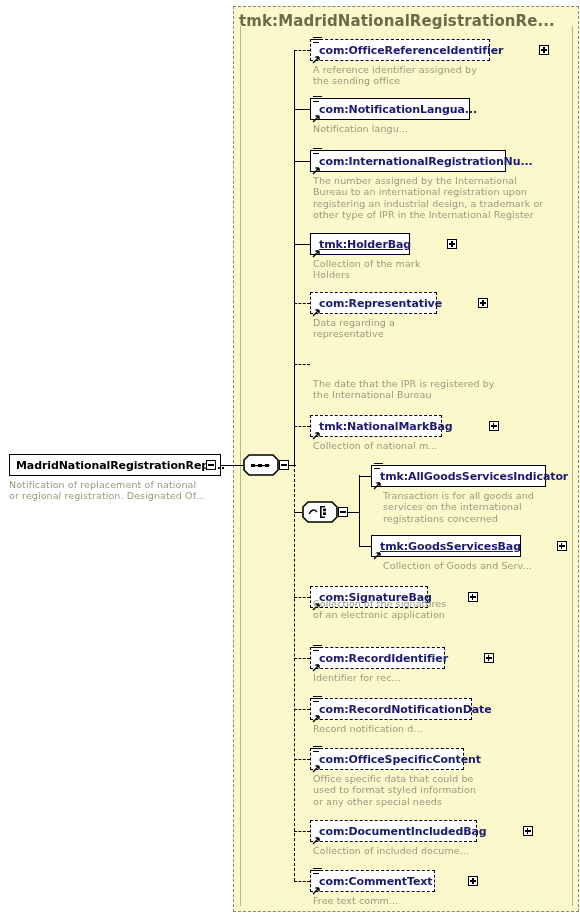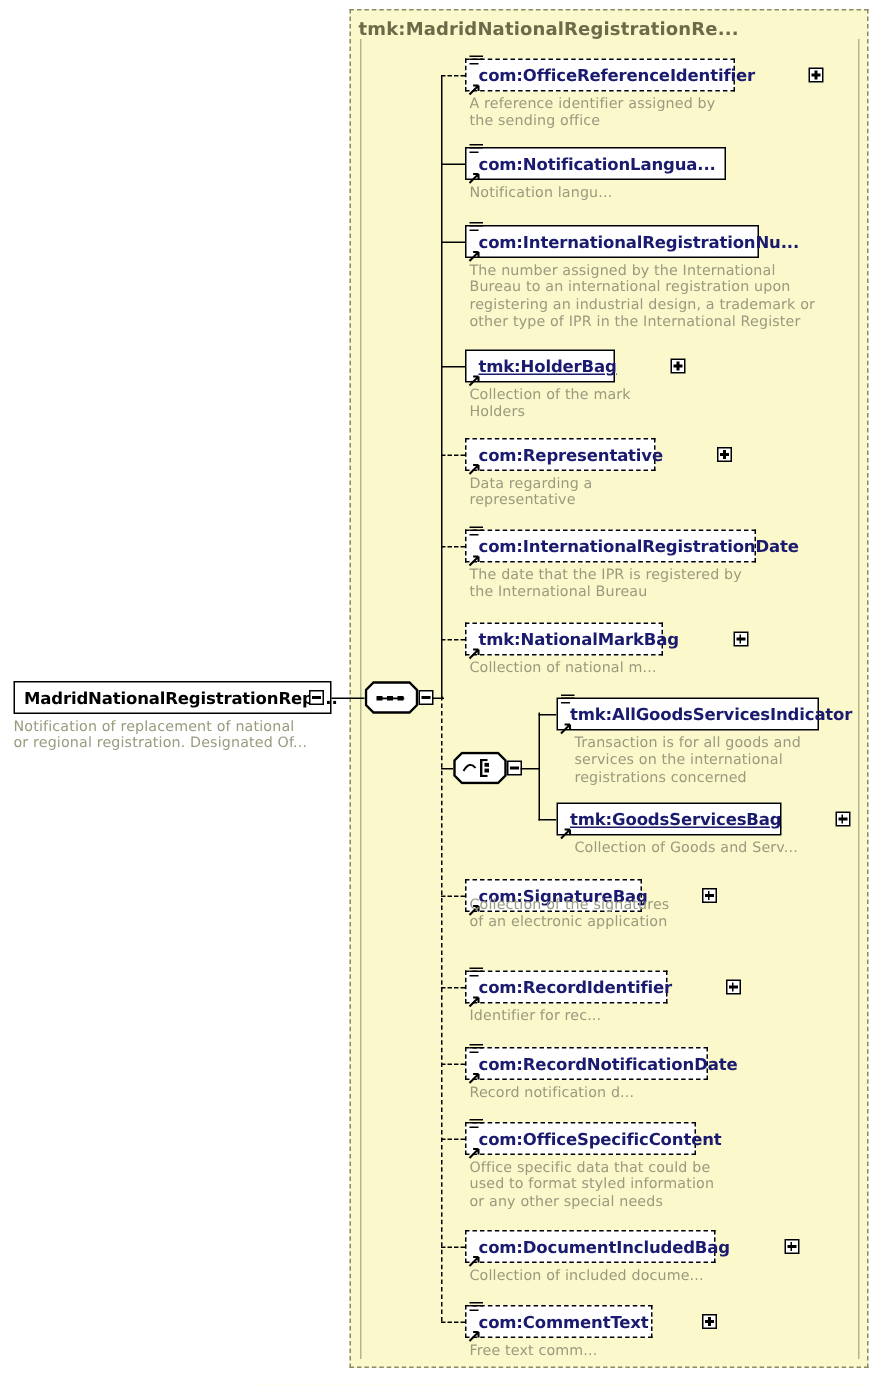--- a/index.html
+++ b/index.html
@@ -19,21 +19,21 @@
   }
   .ct-inner{
     position:absolute;
     border-left:1px solid #b5b58d;
     border-right:1px solid #b5b58d;
     box-sizing:border-box;
     pointer-events:none;
   }
   .ct-title{
     position:absolute;
-    font-size:12px;
+    font-size:15px;
     font-weight:bold;
     color:#6b6b4a;
     white-space:nowrap;
     letter-spacing:.1px;
   }
 
   
   .node{
     position:absolute;
     box-sizing:border-box;
@@ -173,21 +173,21 @@
           <path d="M1 8 L7 2 M7 2 L3.4 2 M7 2 L7 5.6" stroke="#000" stroke-width="1.4" fill="none"></path>
         </svg>
     </span>
     <span class="node-label" style="margin-left:6px;">com:OfficeReferenceIdentifier</span>
     <span class="expander plus"></span>
   </div>
   <div class="doc" style="left:313px;top:64px;">A reference identifier assigned by
 the sending office</div>
 
   <div class="ln h" style="left:294px;top:108.5px;width:16px;"></div>
-  <div class="node solid" style="left:310px;top:98px;width:174px;">
+  <div class="node solid" style="left:310px;top:98px;width:160px;">
     <span class="ico-stack">
         <i></i>
         <i></i>
         <i></i>
       </span>
     <span class="ico-arrow">
       <svg width="9" height="9" viewBox="0 0 9 9">
           <path d="M1 8 L7 2 M7 2 L3.4 2 M7 2 L7 5.6" stroke="#000" stroke-width="1.4" fill="none"></path>
         </svg>
     </span>
@@ -234,33 +234,20 @@
           <path d="M1 8 L7 2 M7 2 L3.4 2 M7 2 L7 5.6" stroke="#000" stroke-width="1.4" fill="none"></path>
         </svg>
     </span>
     <span class="node-label" style="margin-left:6px;">com:Representative</span>
     <span class="expander plus"></span>
   </div>
   <div class="doc" style="left:313px;top:317px;">Data regarding a
 representative</div>
 
   <div class="dl h" style="left:294px;top:363.5px;width:16px;"></div>
-  <div class="node dashed" style="left:310px;top:353px;width:194px;">
-    <span class="ico-stack">
-        <i></i>
-        <i></i>
-        <i></i>
-      </span>
-    <span class="ico-arrow">
-      <svg width="9" height="9" viewBox="0 0 9 9">
-          <path d="M1 8 L7 2 M7 2 L3.4 2 M7 2 L7 5.6" stroke="#000" stroke-width="1.4" fill="none"></path>
-        </svg>
-    </span>
-    <span class="node-label" style="margin-left:6px;">com:InternationalRegistrationDate</span>
-  </div>
   <div class="doc" style="left:313px;top:378px;">The date that the IPR is registered by
 the International Bureau</div>
 
   <div class="dl h" style="left:294px;top:425.5px;width:16px;"></div>
   <div class="node dashed" style="left:310px;top:415px;width:132px;">
     <span class="ico-arrow">
       <svg width="9" height="9" viewBox="0 0 9 9">
           <path d="M1 8 L7 2 M7 2 L3.4 2 M7 2 L7 5.6" stroke="#000" stroke-width="1.4" fill="none"></path>
         </svg>
     </span>

